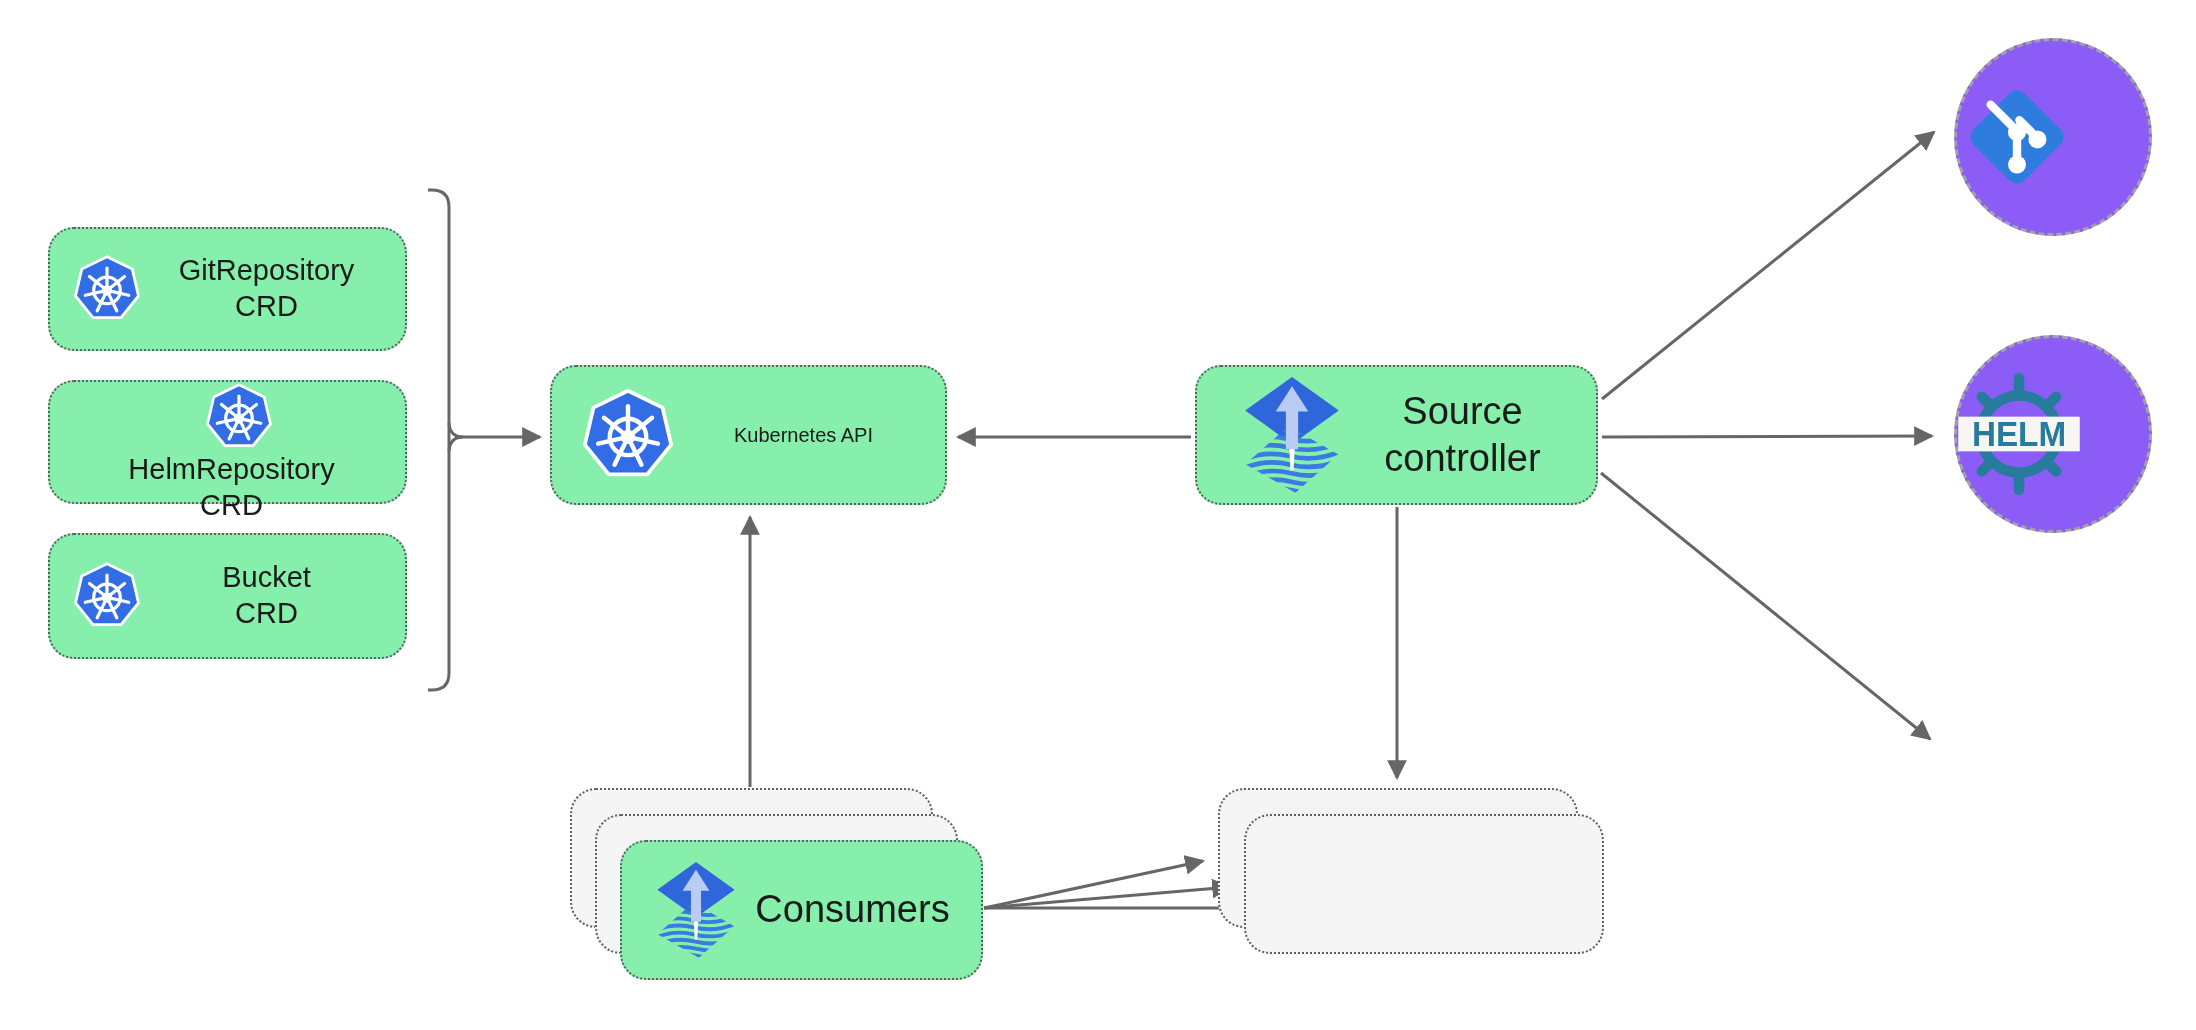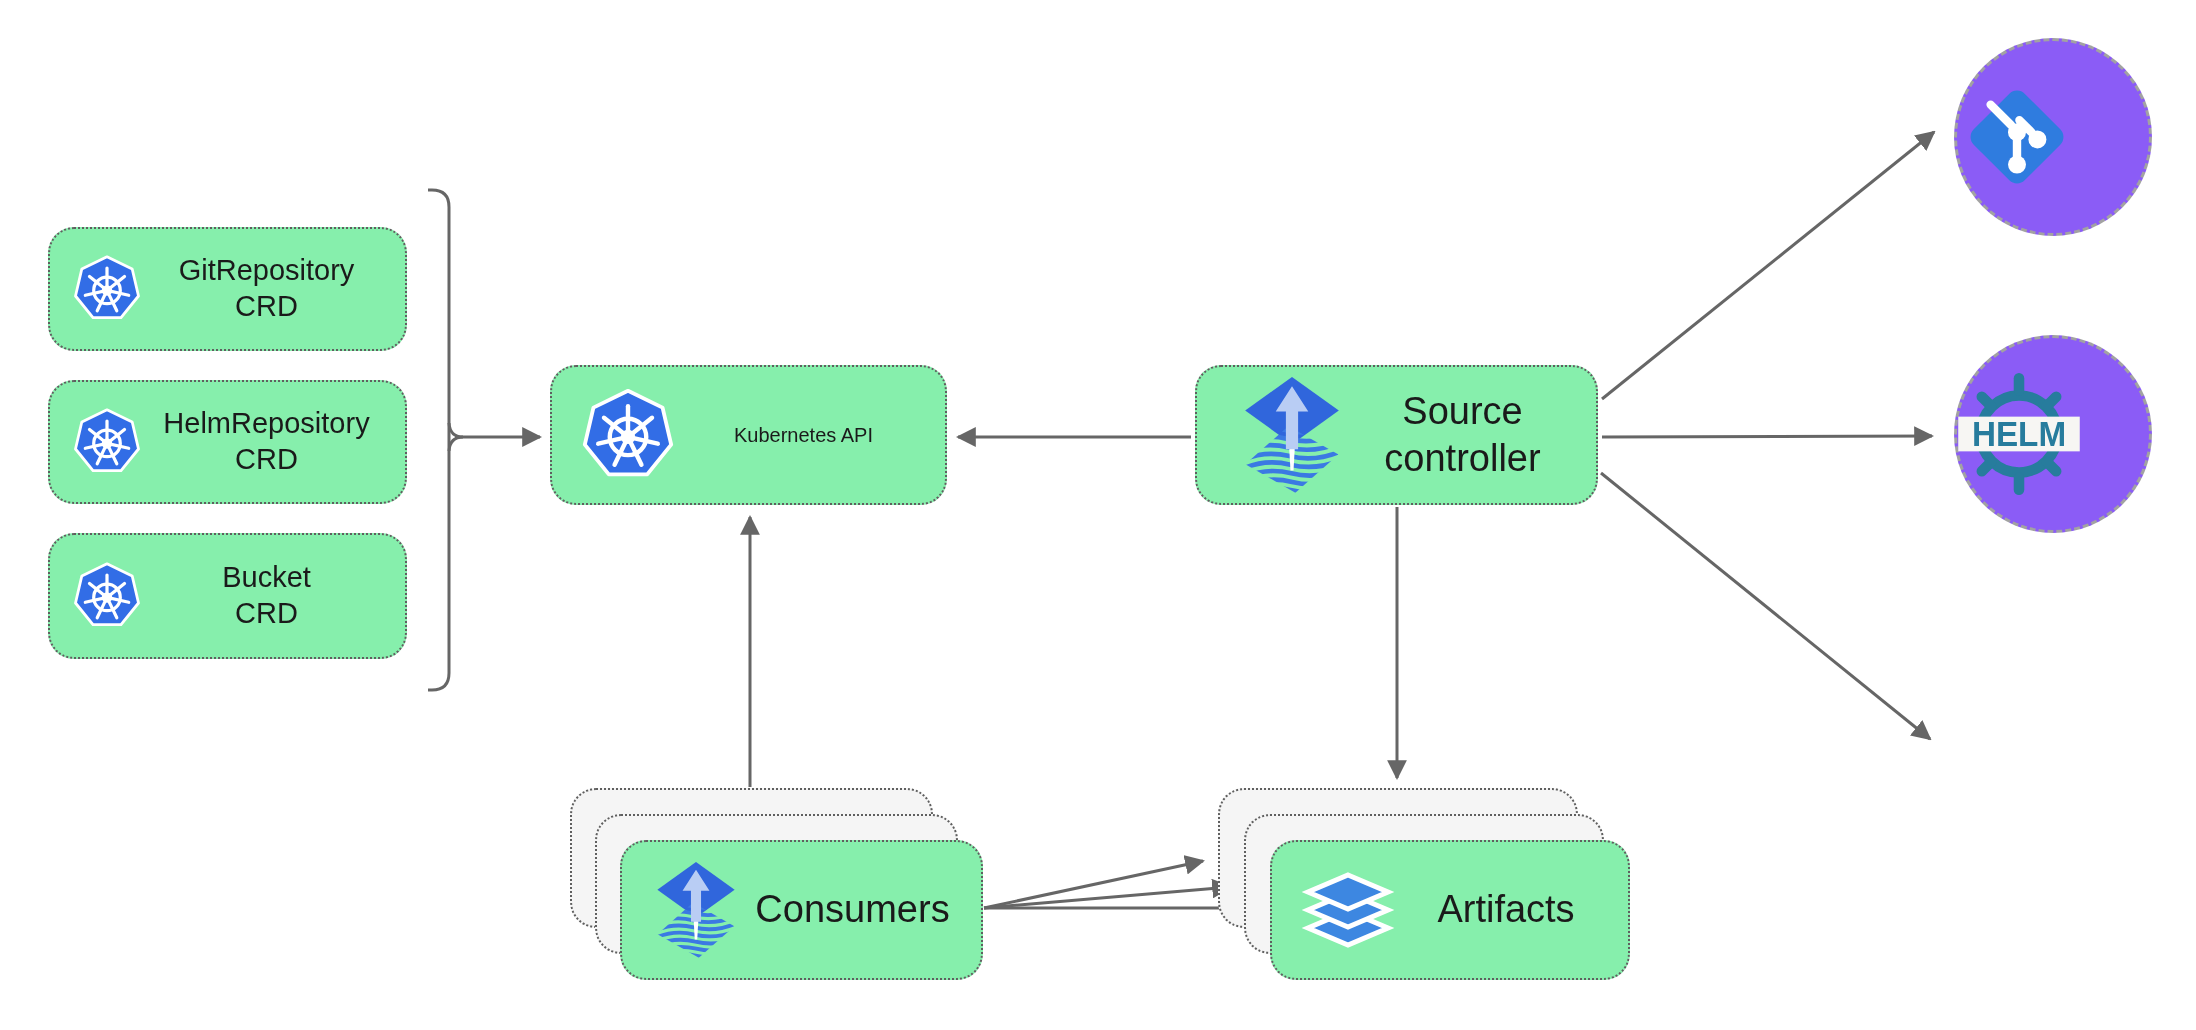--- a/index.html
+++ b/index.html
@@ -80,21 +80,21 @@
         <line x1="50" y1="52" x2="25" y2="32"></line>
       </g>
       <circle cx="50" cy="52" r="7.5" fill="#ffffff"></circle>
     </svg>
     <div class="node-label">
       <div>GitRepository</div>
       <div>CRD</div>
     </div>
   </div>
 
-  <div class="node" style="left:48px;top:380px;width:359px;height:124px;padding-left:22px;">
+  <div class="node" style="left:48px;top:380px;width:359px;height:124px;padding-left:22px;flex-direction:column;">
     <svg class="icon" width="70" height="70" viewBox="0 0 100 100">
       <polygon points="50,4 86,21.5 95,60 70,91 30,91 5,60 14,21.5" fill="#326de6" stroke="#ffffff" stroke-width="4" stroke-linejoin="round"></polygon>
       <g stroke="#ffffff" stroke-width="4.6" stroke-linecap="round" fill="none">
         <circle cx="50" cy="52" r="19"></circle>
         <line x1="50" y1="52" x2="50" y2="20"></line>
           <line x1="50" y1="52" x2="75" y2="32"></line>
         <line x1="50" y1="52" x2="81" y2="59"></line>
           <line x1="50" y1="52" x2="64" y2="81"></line>
         <line x1="50" y1="52" x2="36" y2="81"></line>
           <line x1="50" y1="52" x2="19" y2="59"></line>
@@ -185,28 +185,20 @@
           <path d="M-2,111.5 q25,-9 50,0 t52,0"></path>
       </g>
       <polygon points="46.5,56 53.5,56 51.5,92 48.5,92" fill="#ffffff"></polygon>
       <polygon points="50,9 66,34 56,34 56,71 44,71 44,34 34,34" fill="#b9cdf4"></polygon>
     </svg>
     <div class="node-label med">Consumers</div>
   </div>
 
   <div class="stack-layer" style="left:1218px;top:788px;width:360px;height:140px;"></div>
   <div class="stack-layer" style="left:1244px;top:814px;width:360px;height:140px;"></div>
-  <div class="node" style="left:1270px;top:840px;width:360px;height:140px;padding-left:26px;">
-    <svg class="icon" width="100" height="100" viewBox="0 0 100 100">
-      <polygon points="50,51 90,68 50,85 10,68" fill="#3d87e1" stroke="#ffffff" stroke-width="5"></polygon>
-      <polygon points="50,33 90,50 50,67 10,50" fill="#3d87e1" stroke="#ffffff" stroke-width="5"></polygon>
-      <polygon points="50,15 90,32 50,49 10,32" fill="#3d87e1" stroke="#ffffff" stroke-width="5"></polygon>
-    </svg>
-    <div class="node-label med">Artifacts</div>
-  </div>
 
   <div class="circle" style="left:1954px;top:38px;">
     <svg width="120" height="120" viewBox="0 0 100 100">
       <rect x="20" y="20" width="60" height="60" rx="9" transform="rotate(45 50 50)" fill="#2f7cdf"></rect>
       <g stroke="#ffffff" stroke-width="7" stroke-linecap="round">
         <line x1="28" y1="23" x2="45" y2="40"></line>
         <line x1="52" y1="36" x2="62" y2="46"></line>
         <line x1="50" y1="50" x2="50" y2="66"></line>
       </g>
       <circle cx="50" cy="46" r="7.5" fill="#ffffff"></circle>

